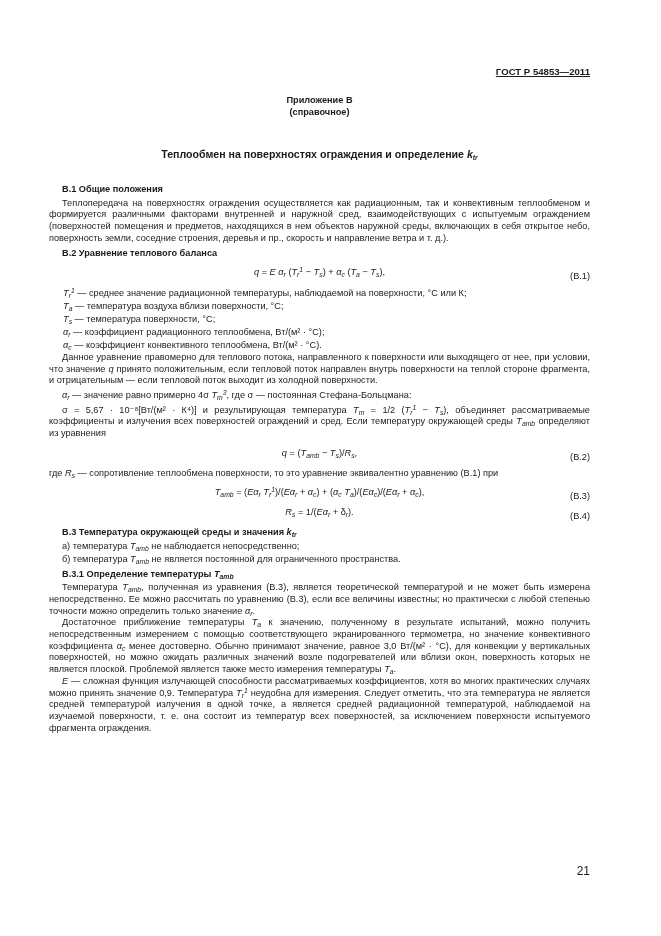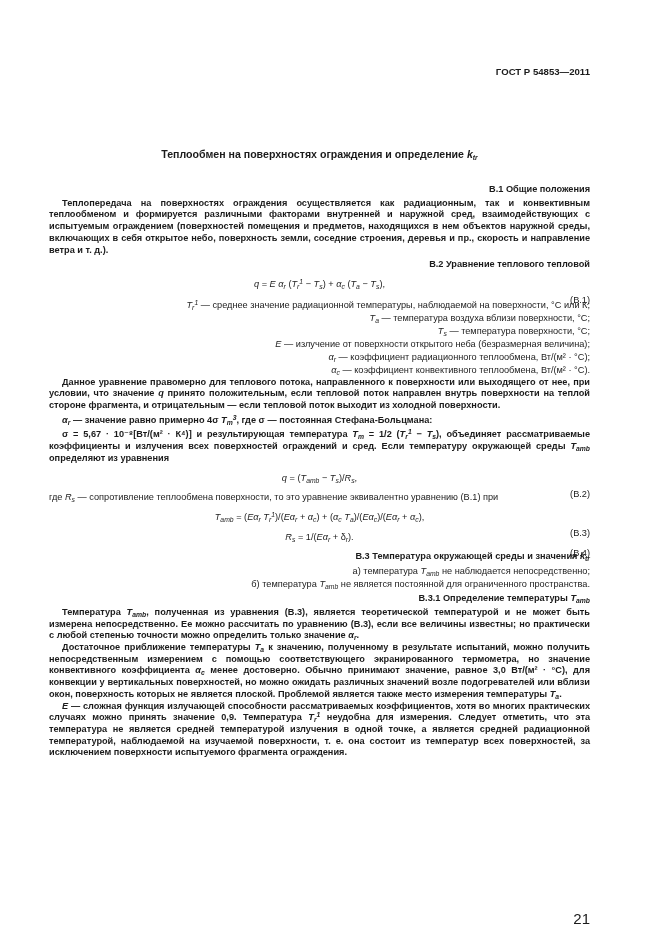--- a/index.html
+++ b/index.html
@@ -2,57 +2,60 @@
 <html><head>
 <meta charset="utf-8">
 <style>
   html,body{margin:0;padding:0;background:#ffffff;}
   .page{
     position:relative;width:661px;height:936px;background:#ffffff;overflow:hidden;
     font-family:"Liberation Sans","DejaVu Sans",sans-serif;
     font-size:9.2px;line-height:11.7px;color:#1b1b1b;
   }
   .std-header{position:absolute;top:66px;left:49px;width:541px;text-align:right;
-    font-weight:bold;font-size:9.6px;}
+    font-weight:bold;font-size:9.6px;text-decoration:underline;}
   .annex{position:absolute;top:95px;left:49px;width:541px;text-align:center;font-weight:bold;}
   .annex div{line-height:11.5px;}
   .doc-title{position:absolute;top:149px;left:49px;width:541px;text-align:center;
     font-weight:bold;font-size:10.6px;}
   .doc-body{position:absolute;top:181px;left:49px;width:541px;}
-  .blk{margin:0;text-align:right;}
+  .blk{margin:0;}
   .blk.h{font-weight:bold;padding-left:13px;margin:3px 0 2px 0;}
-  .blk.p{text-indent:13px;text-align:justify;font-weight:bold;}
+  .blk.p{text-indent:13px;text-align:justify;}
   .blk.pn{text-indent:0;text-align:justify;}
   .blk.def{padding-left:14px;line-height:13px;}
   .blk.first{padding-left:0;}
   .blk.li{padding-left:13px;line-height:12.6px;}
   .blk.eq{position:relative;text-align:center;margin:8px 0;}
-  .blk.eq .eqnum{position:absolute;right:0;top:16px;}
+  .blk.eq .eqnum{position:absolute;right:0;top:4px;}
   .blk.gap{margin-top:3px;}
   sub,sup{font-size:6.8px;font-style:italic;line-height:0;}
   sub{vertical-align:-2px;}
   sup{vertical-align:3px;}
   i{font-style:italic;}
-  .page-num{position:absolute;top:866px;left:49px;width:541px;text-align:right;font-size:15px;margin-top:47px;}
+  .page-num{position:absolute;top:866px;left:49px;width:541px;text-align:right;font-size:12px;}
 </style>
 </head>
 <body>
 
 <div class="page">
   <div class="std-header">ГОСТ Р 54853—2011</div>
+  <div class="annex">
+    <div>Приложение В</div>
+    <div>(справочное)</div>
+  </div>
   <div class="doc-title">Теплообмен на поверхностях ограждения и определение <i>k</i><sub>tr</sub></div>
   <div class="doc-body">
       <div class="blk h">В.1  Общие положения</div>
       <div class="blk p">Теплопередача на поверхностях ограждения осуществляется как радиационным, так и конвективным теплообменом и формируется различными факторами внутренней и наружной сред, взаимодействующих с испытуемым ограждением (поверхностей помещения и предметов, находящихся в нем объектов наружной среды, включающих в себя открытое небо, поверхность земли, соседние строения, деревья и пр., скорость и направление ветра и т. д.).</div>
-      <div class="blk h">В.2  Уравнение теплового тепловой</div>
+      <div class="blk h">В.2  Уравнение теплового баланса</div>
       <div class="blk eq"><span><i>q</i> = <i>E</i> <i>α</i><sub>r</sub> (<i>T</i><sub>r</sub><sup>1</sup> − <i>T</i><sub>s</sub>) + <i>α</i><sub>c</sub> (<i>T</i><sub>a</sub> − <i>T</i><sub>s</sub>),</span><span class="eqnum">(В.1)</span></div>
       <div class="blk def"><i>T</i><sub>r</sub><sup>1</sup> — среднее значение радиационной температуры, наблюдаемой на поверхности, °С или К;</div>
       <div class="blk def"><i>T</i><sub>a</sub> — температура воздуха вблизи поверхности, °С;</div>
       <div class="blk def"><i>T</i><sub>s</sub> — температура поверхности, °С;</div>
-      <div class="blk def"><i>E</i> — излучение от поверхности открытого неба (безразмерная величина);</div>
       <div class="blk def"><i>α</i><sub>r</sub> — коэффициент радиационного теплообмена, Вт/(м² · °С);</div>
       <div class="blk def"><i>α</i><sub>c</sub> — коэффициент конвективного теплообмена, Вт/(м² · °С).</div>
       <div class="blk p">Данное уравнение правомерно для теплового потока, направленного к поверхности или выходящего от нее, при условии, что значение <i>q</i> принято положительным, если тепловой поток направлен внутрь поверхности на теплой стороне фрагмента, и отрицательным — если тепловой поток выходит из холодной поверхности.</div>
       <div class="blk p gap"><i>α</i><sub>r</sub> — значение равно примерно 4σ <i>T</i><sub>m</sub><sup>3</sup>, где σ — постоянная Стефана-Больцмана:</div>
       <div class="blk p gap">σ = 5,67 · 10⁻⁸[Вт/(м² · К⁴)] и результирующая температура <i>T</i><sub>m</sub> = 1/2 (<i>T</i><sub>r</sub><sup>1</sup> − <i>T</i><sub>s</sub>), объединяет рассматриваемые коэффициенты и излучения всех поверхностей ограждений и сред. Если температуру окружающей среды <i>T</i><sub>amb</sub> определяют из уравнения</div>
       <div class="blk eq"><span><i>q</i> = (<i>T</i><sub>amb</sub> − <i>T</i><sub>s</sub>)/<i>R</i><sub>s</sub>,</span><span class="eqnum">(В.2)</span></div>
       <div class="blk pn">где <i>R</i><sub>s</sub> — сопротивление теплообмена поверхности, то это уравнение эквивалентно уравнению (В.1) при</div>
       <div class="blk eq"><span><i>T</i><sub>amb</sub> = (<i>E</i><i>α</i><sub>r</sub> <i>T</i><sub>r</sub><sup>1</sup>)/(<i>E</i><i>α</i><sub>r</sub> + <i>α</i><sub>c</sub>) + (<i>α</i><sub>c</sub> <i>T</i><sub>a</sub>)/(<i>E</i><i>α</i><sub>c</sub>)/(<i>E</i><i>α</i><sub>r</sub> + <i>α</i><sub>c</sub>),</span><span class="eqnum">(В.3)</span></div>
       <div class="blk eq"><span><i>R</i><sub>s</sub> = 1/(<i>E</i><i>α</i><sub>r</sub> + δ<sub>r</sub>).</span><span class="eqnum">(В.4)</span></div>
       <div class="blk h">В.3  Температура окружающей среды и значения <i>k</i><sub>tr</sub></div>

